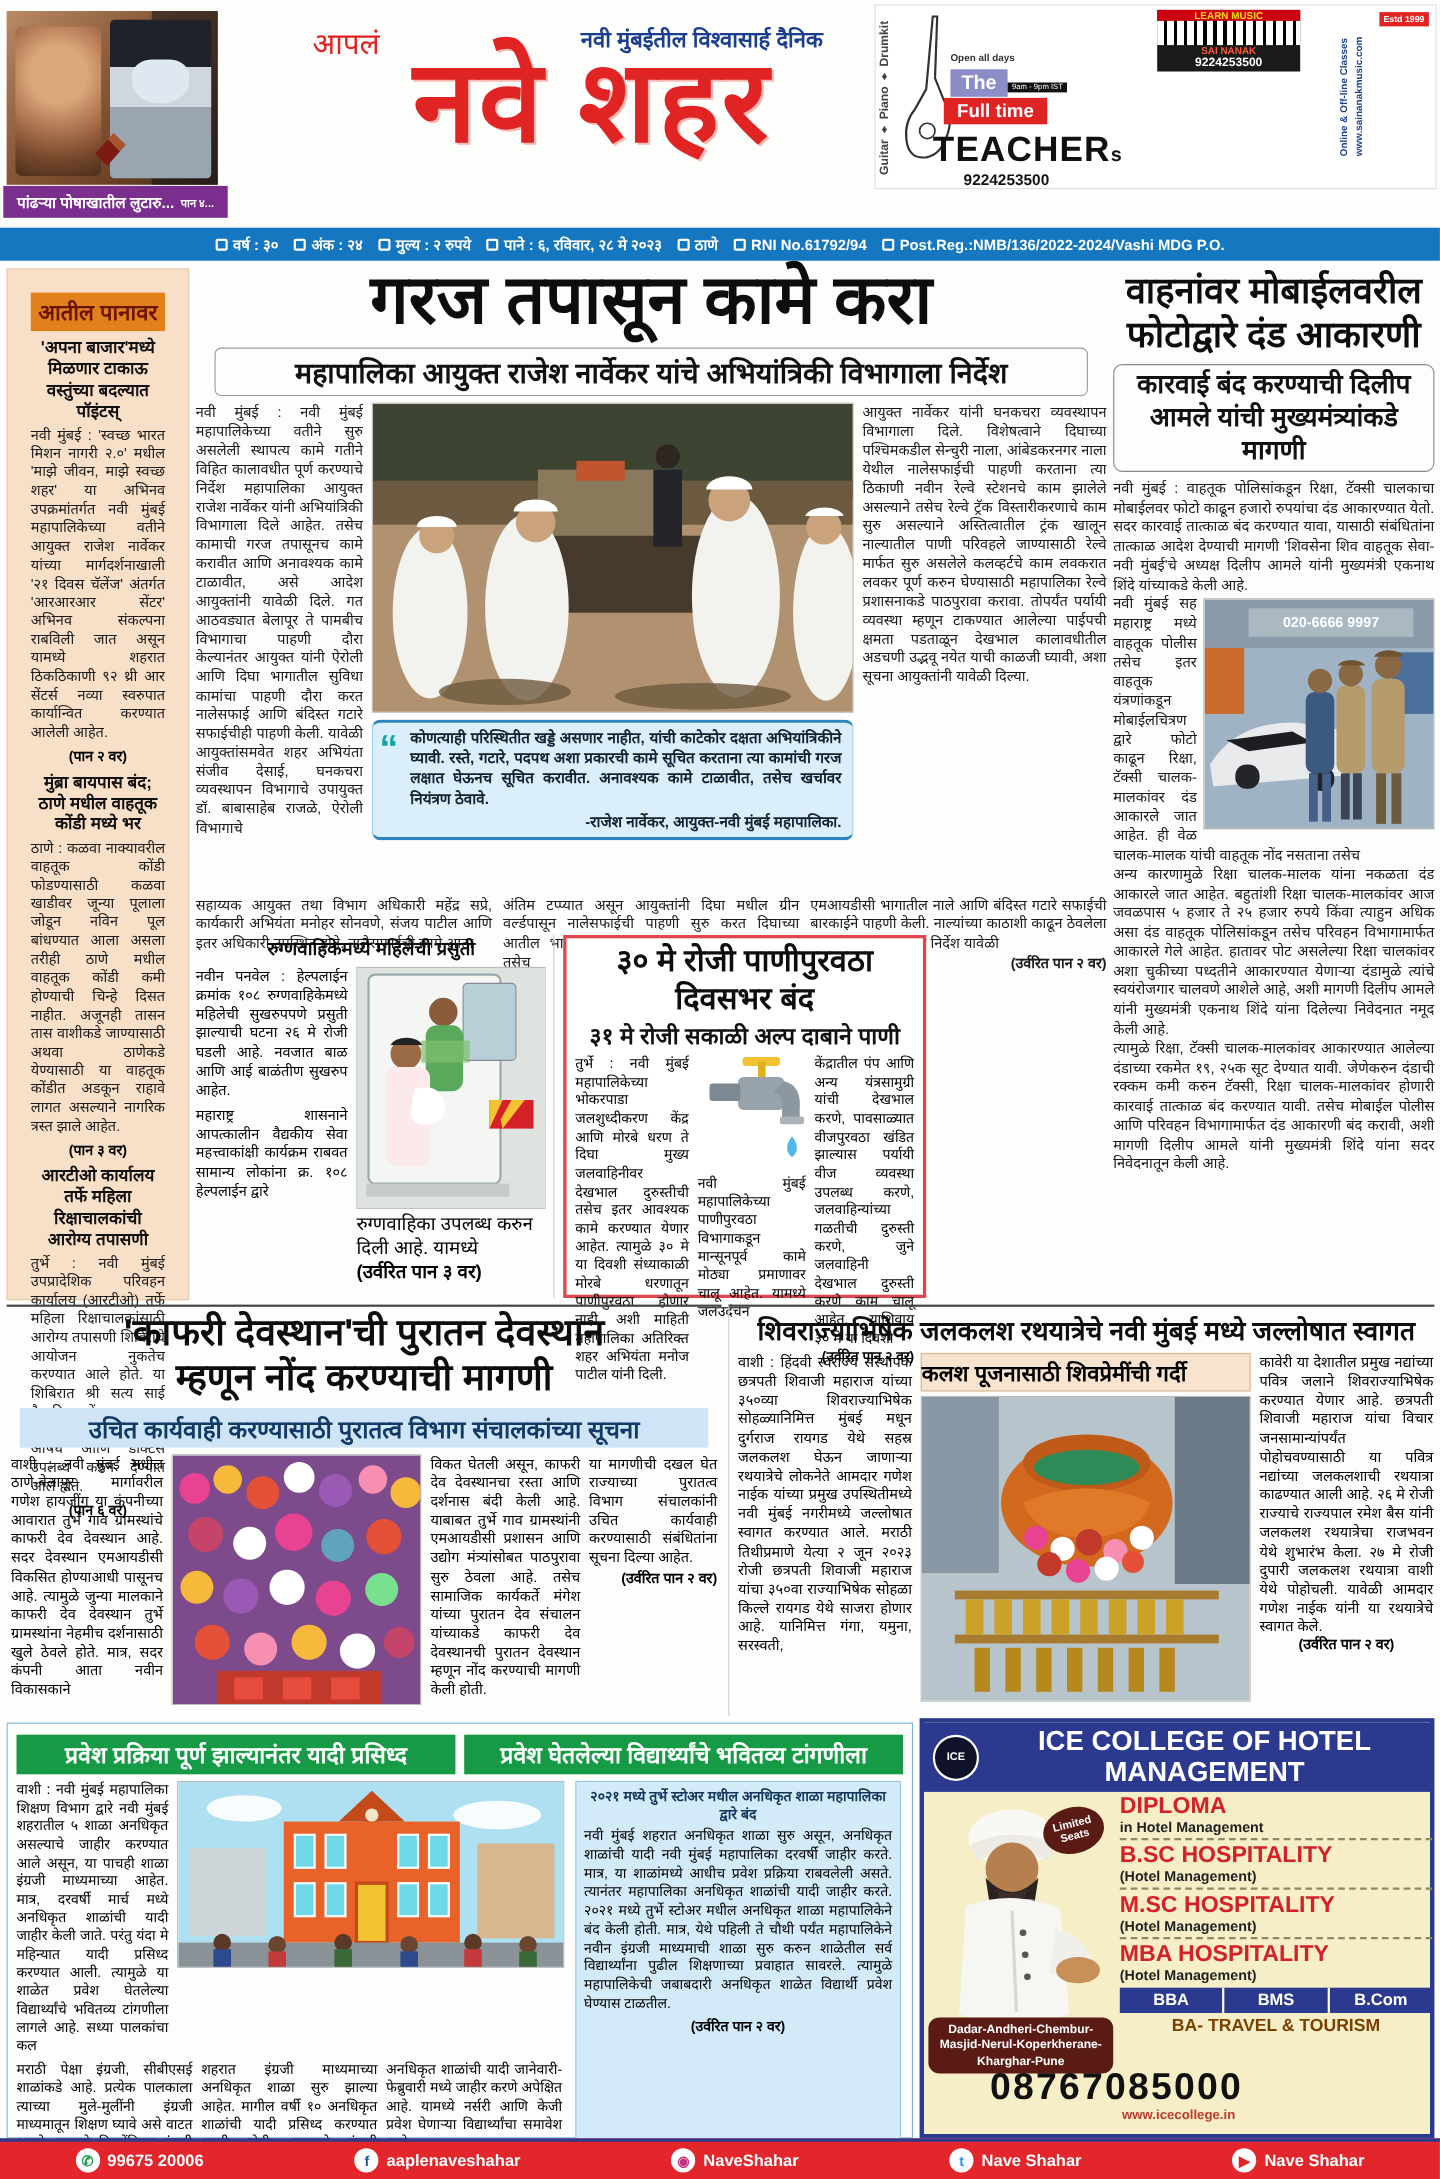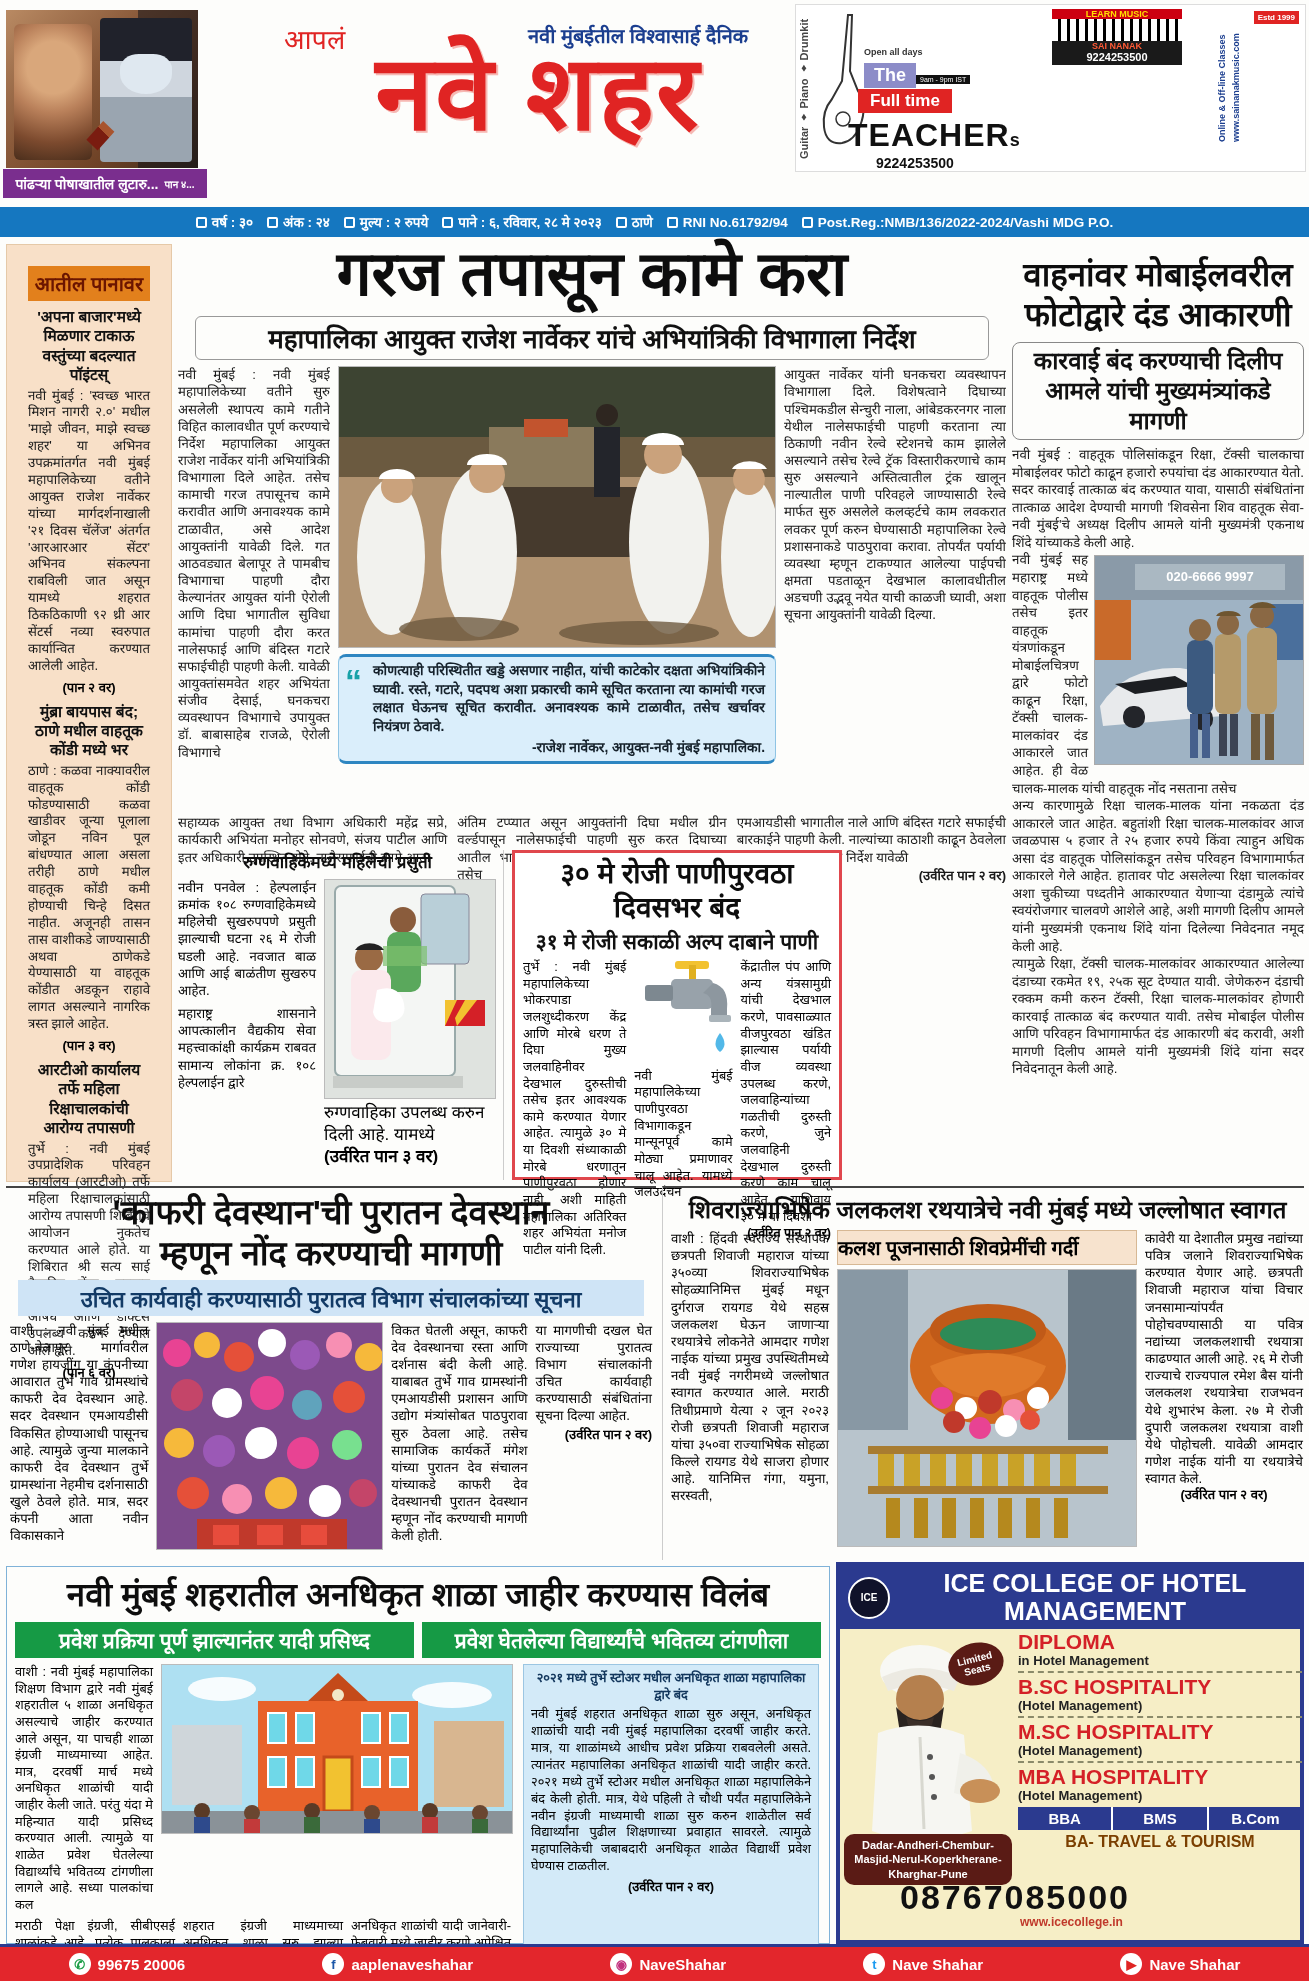--- a/index.html
+++ b/index.html
@@ -74,21 +74,21 @@
   .quote-box { margin-top:6px; background:#daeefb; border-top:3px solid #2e86c1; border-bottom:3px solid #2e86c1;
     border-left:1px solid #8fc4e4; border-right:1px solid #8fc4e4; border-radius:8px; padding:5px 10px 4px 34px; position:relative;
     font-size:13.8px; font-weight:bold; line-height:1.35; text-align:justify; color:#15212b; }
   .quote-box .qmark { position:absolute; left:6px; top:2px; font-size:34px; color:#17a2a8; font-weight:900; }
   .quote-attr { text-align:right; font-weight:900; margin-top:2px; }
   .lead-bottom { display:flex; gap:10px; margin-top:8px; }
   .lead-bottom .bc { width:33%; font-size:13.2px; line-height:1.3; text-align:justify; color:#191919; }
   .leftover { font-weight:900; font-size:13px; text-align:right; margin-top:2px; }
 
   
-  .fines { position:absolute; left:1012px; top:255px; width:292px; height:934px; }
+  .fines { position:absolute; left:1012px; top:244px; width:292px; height:934px; }
   .fines-headline { font-size:33px; font-weight:900; text-align:center; line-height:1.2; color:#0d0d0d; }
   .fines-subhead { border:1px solid #888; border-radius:8px; margin:8px 0 6px; padding:3px 4px;
     font-size:24px; font-weight:900; text-align:center; line-height:1.25; color:#111; }
   .fines-body { font-size:13.3px; line-height:1.32; text-align:justify; color:#191919; }
   .fines-photo { float:right; width:210px; height:210px; margin:4px 0 4px 6px; border:1px solid #aaa; position:relative; overflow:hidden; }
 
   
   .amb { position:absolute; left:178px; top:850px; width:326px; height:330px; border-right:1px solid #ccc; padding-right:6px; }
   .amb-headline { font-size:17px; font-weight:900; text-align:center; color:#0d0d0d; margin-bottom:6px; }
   .amb-row { display:flex; gap:8px; }
@@ -514,21 +514,20 @@
         </div>
       </div>
       <div class="shiv-col s2">
         <span>कावेरी या देशातील प्रमुख नद्यांच्या पवित्र जलाने शिवराज्याभिषेक करण्यात येणार आहे. छत्रपती शिवाजी महाराज यांचा विचार जनसामान्यांपर्यंत पोहोचवण्यासाठी या पवित्र नद्यांच्या जलकलशाची रथयात्रा काढण्यात आली आहे. २६ मे रोजी राज्याचे राज्यपाल रमेश बैस यांनी जलकलश रथयात्रेचा राजभवन येथे शुभारंभ केला. २७ मे रोजी दुपारी जलकलश रथयात्रा वाशी येथे पोहोचली. यावेळी आमदार गणेश नाईक यांनी या रथयात्रेचे स्वागत केले.</span>
         <div class="shiv-page">(उर्वरित पान २ वर)</div>
       </div>
     </div>
   </div>
 
   <div class="schools">
-    <div class="schools-headline">नवी मुंबई शहरातील अनधिकृत शाळा जाहीर करण्यास विलंब</div>
     <div class="green-bars">
       <div class="green-bar">प्रवेश प्रक्रिया पूर्ण झाल्यानंतर यादी प्रसिध्द</div>
       <div class="green-bar">प्रवेश घेतलेल्या विद्यार्थ्यांचे भवितव्य टांगणीला</div>
     </div>
     <div class="schools-grid">
       <div class="schools-left">
         <div class="schools-toprow">
           <div class="schools-col sc1">वाशी : नवी मुंबई महापालिका शिक्षण विभाग द्वारे नवी मुंबई शहरातील ५ शाळा अनधिकृत असल्याचे जाहीर करण्यात आले असून, या पाचही शाळा इंग्रजी माध्यमाच्या आहेत. मात्र, दरवर्षी मार्च मध्ये अनधिकृत शाळांची यादी जाहीर केली जाते. परंतु यंदा मे महिन्यात यादी प्रसिध्द करण्यात आली. त्यामुळे या शाळेत प्रवेश घेतलेल्या विद्यार्थ्यांचे भवितव्य टांगणीला लागले आहे. सध्या पालकांचा कल</div>
           <div class="school-illu">
             <svg width="352" height="170" viewBox="0 0 352 170">

